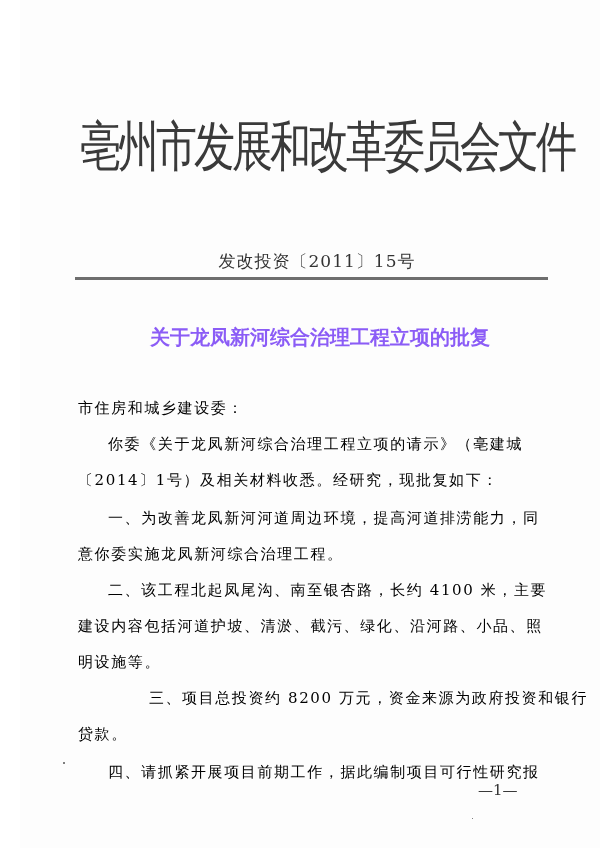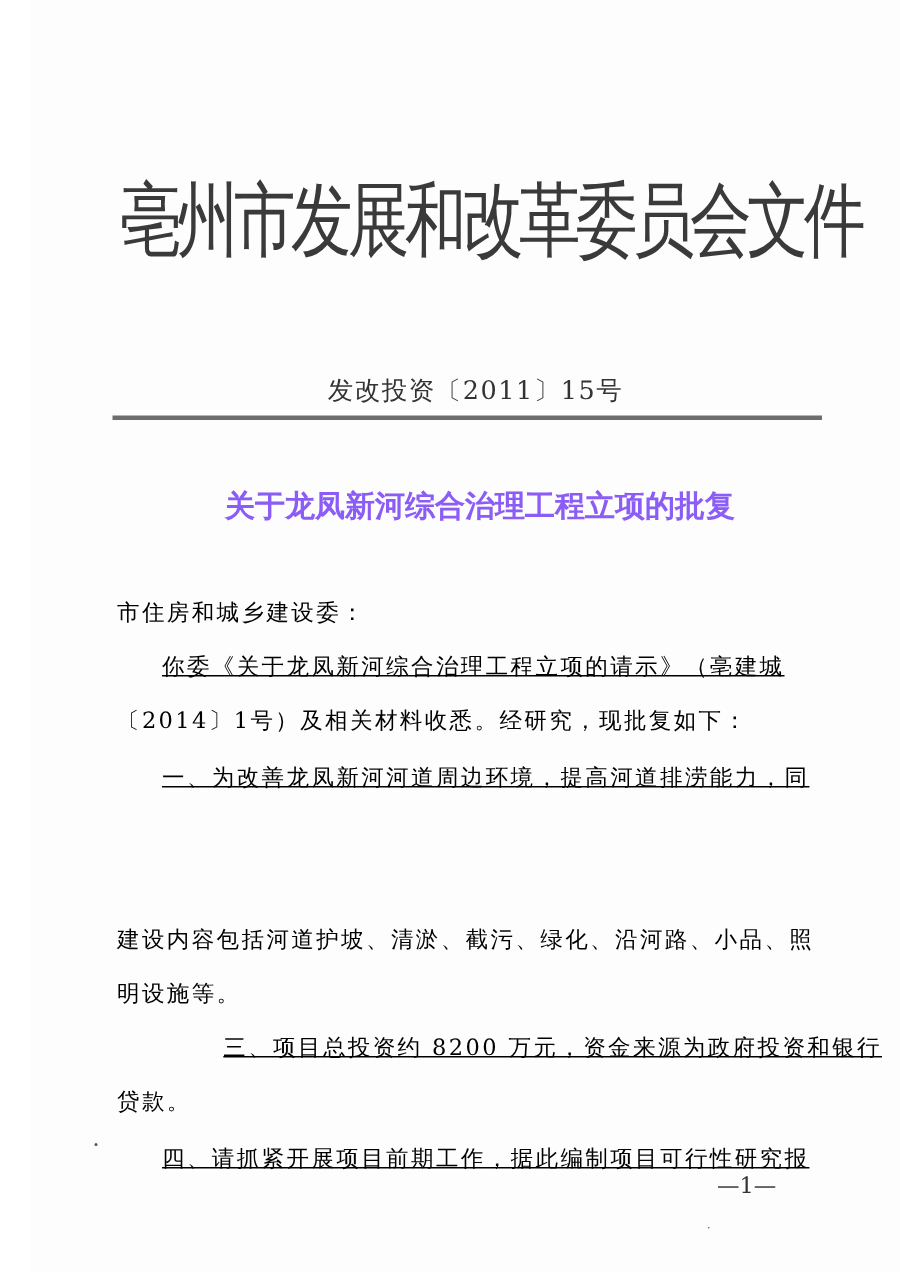--- a/index.html
+++ b/index.html
@@ -24,21 +24,21 @@
     position: absolute; left: 55px; top: 277px; width: 473px; height: 3px; background: #6e6e6e;
   }
   .doc-subject {
     position: absolute; left: 0; top: 323px; width: 600px; text-align: center;
     font-size: 20px; line-height: 28px; color: #8b5cf6; font-weight: bold; letter-spacing: 0px;
   }
   .body-line {
     position: absolute; left: 58px; width: 480px; font-size: 15px; line-height: 20px;
     color: #000000; white-space: nowrap; letter-spacing: 1.6px;
   }
-  .indent { left: 88px; text-decoration: underline; }
+  .indent { left: 88px; }
   .page-num {
     position: absolute; left: 458px; top: 780px; font-size: 15px; line-height: 20px; color: #333;
   }
   .speck { position: absolute; width: 2px; height: 2px; background: #555; border-radius: 1px; }
 </style>
 </head>
 <body>
 
 <div class="page">
   <div class="edge-right"></div>
@@ -50,20 +50,22 @@
   </div>
 
   <div class="rule"></div>
 
   <div class="doc-subject">关于龙凤新河综合治理工程立项的批复</div>
 
   <div class="body-line" style="top:398px;">市住房和城乡建设委：</div>
   <div class="body-line indent" style="top:434px;">你委《关于龙凤新河综合治理工程立项的请示》（亳建城</div>
   <div class="body-line" style="top:470px;">〔2014〕1号）及相关材料收悉。经研究，现批复如下：</div>
   <div class="body-line indent" style="top:508px;">一、为改善龙凤新河河道周边环境，提高河道排涝能力，同</div>
+  <div class="body-line" style="top:544px;">意你委实施龙凤新河综合治理工程。</div>
+  <div class="body-line indent" style="top:580px;">二、该工程北起凤尾沟、南至银杏路，长约 4100 米，主要</div>
   <div class="body-line" style="top:616px;">建设内容包括河道护坡、清淤、截污、绿化、沿河路、小品、照</div>
   <div class="body-line" style="top:652px;">明设施等。</div>
   <div class="body-line indent" style="top:688px;text-align:right;">三、项目总投资约 8200 万元，资金来源为政府投资和银行</div>
   <div class="body-line indent" style="top:762px;">四、请抓紧开展项目前期工作，据此编制项目可行性研究报</div>
   <div class="body-line" style="top:724px;">贷款。</div>
 
   <div class="page-num">—1—</div>
 
   <div class="speck" style="left:43px; top:762px;"></div>
   <div class="speck" style="left:452px; top:818px; width:1px; height:1px;"></div>

